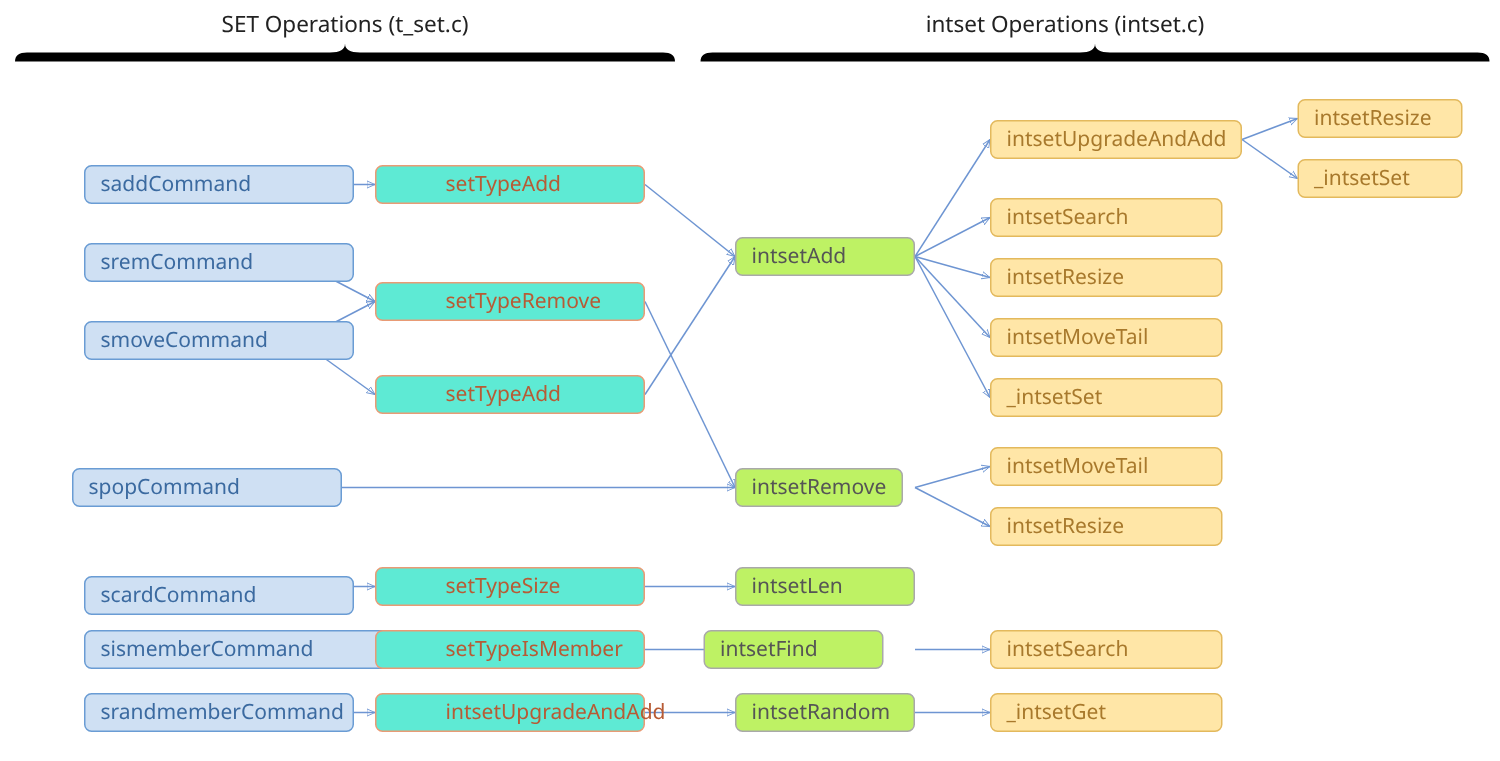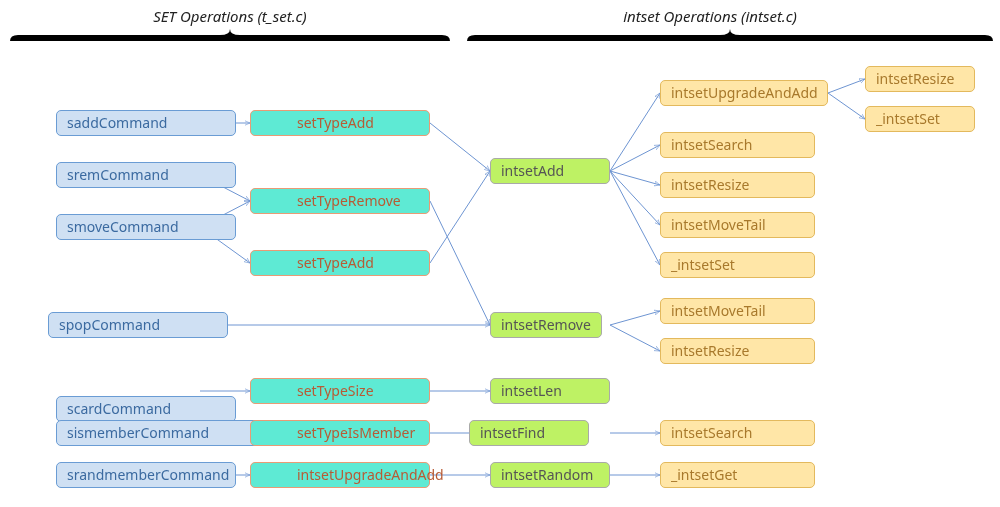--- a/index.html
+++ b/index.html
@@ -12,21 +12,20 @@
     font-size: 14px;
     background: #fff;
     color: #222;
   }
   .header {
     position: absolute;
     top: 6px;
     text-align: center;
     font-size: 15px;
     color: #222;
-    font-style: italic;
   }
   .brace {
     position: absolute;
     top: 28px;
     height: 14px;
   }
   .brace svg { display:block; }
   .node {
     position: absolute;
     height: 26px;
@@ -111,21 +110,21 @@
   </div>
 <div id="srem" class="node blue" style="left:20px; top:162px; width:180px">
     <span>sremCommand</span>
   </div>
 <div id="smove" class="node blue" style="left:20px; top:214px; width:180px">
     <span>smoveCommand</span>
   </div>
 <div id="spop" class="node blue" style="left:12px; top:312px; width:180px">
     <span>spopCommand</span>
   </div>
-<div id="scard" class="node blue" style="left:20px; top:396px; width:180px">
+<div id="scard" class="node blue" style="left:20px; top:384px; width:180px">
     <span>scardCommand</span>
   </div>
 <div id="sismember" class="node blue" style="left:20px; top:420px; width:212px">
     <span>sismemberCommand</span>
   </div>
 <div id="srandmember" class="node blue" style="left:20px; top:462px; width:180px">
     <span>srandmemberCommand</span>
   </div>
 
 <div id="add1" class="node orange" style="left:250px; top:110px; width:180px">

